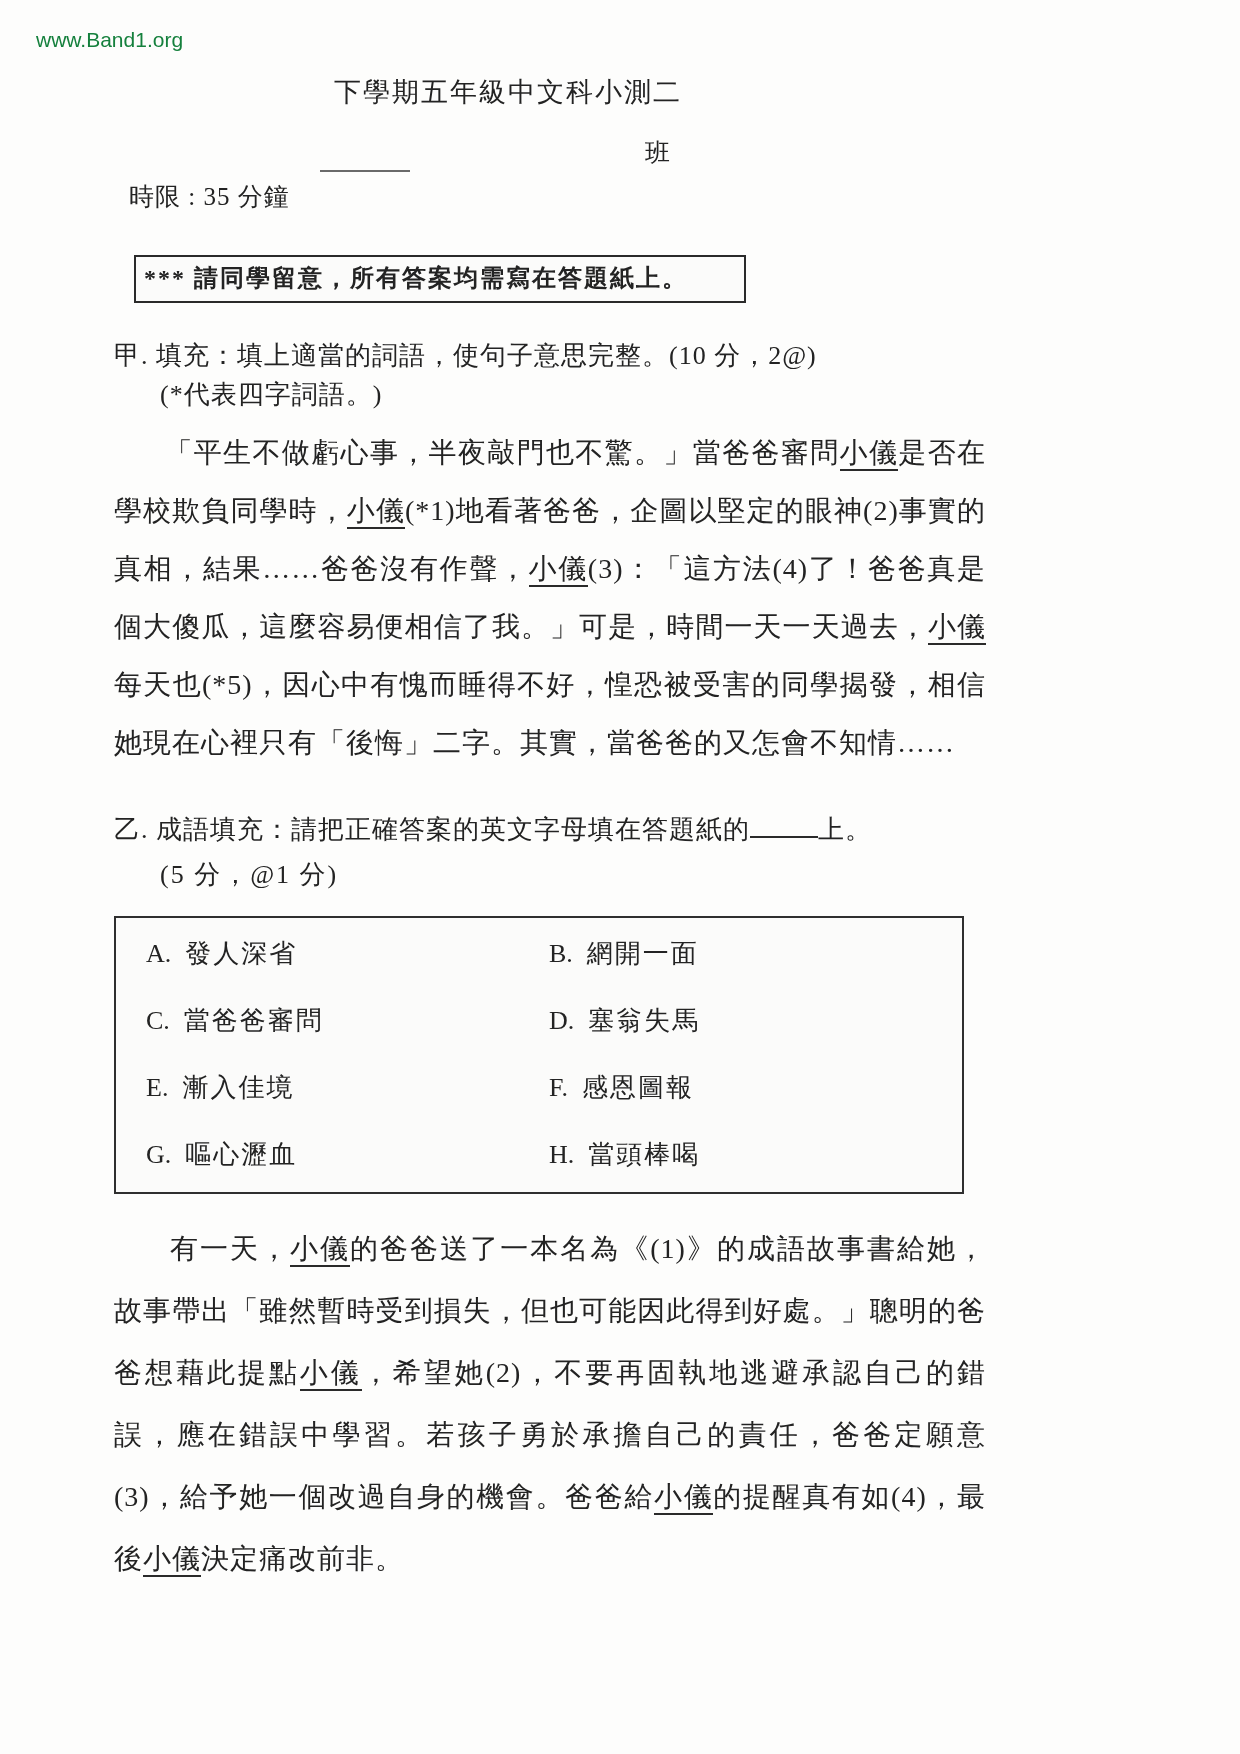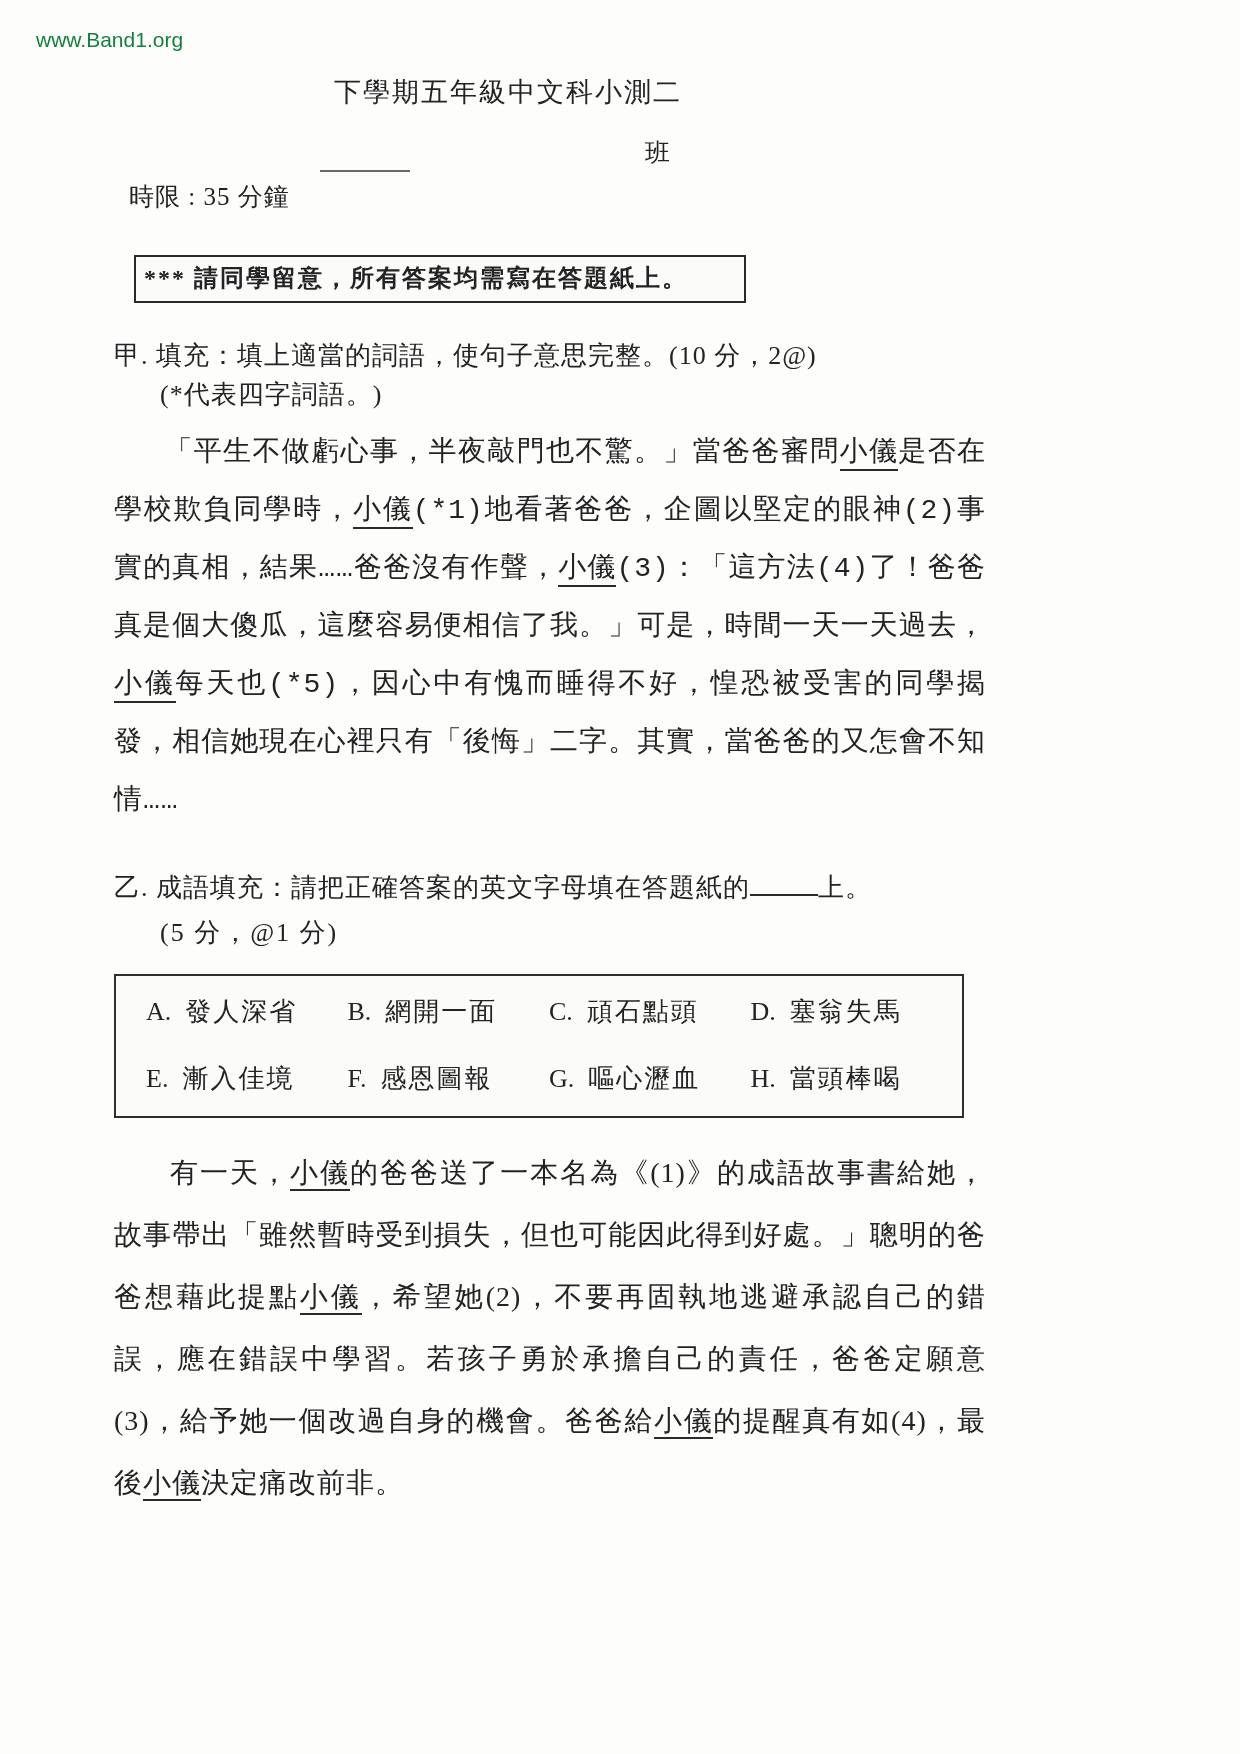--- a/index.html
+++ b/index.html
@@ -69,21 +69,20 @@
   .sec-note {
     font-size: 26px; margin-top: 4px; margin-left: 46px; letter-spacing: 1px;
   }
   .body-par {
     margin-top: 12px;
     font-size: 28px;
     line-height: 58px;
     text-align: justify;
     text-indent: 1.8em;
     letter-spacing: 1px;
-    font-family: Liberation Mono, monospace;
   }
   .body-par2 {
     margin-top: 24px;
     font-size: 28px;
     line-height: 62px;
     text-align: justify;
     text-indent: 2em;
     letter-spacing: 1px;
   }
   .body-par3 {
@@ -103,21 +102,21 @@
   }
   .sec-b { margin-top: 38px; }
   .sec-b-note { font-size: 26px; margin-top: 10px; margin-left: 46px; letter-spacing: 2px; }
   .options-box {
     margin-top: 24px;
     width: 850px;
     box-sizing: border-box;
     border: 2px solid #2f2f2f;
     padding: 18px 10px 20px 30px;
     display: grid;
-    grid-template-columns: repeat(4, 1fr);
+    grid-template-columns: repeat(2, 1fr);
     row-gap: 32px;
     background: #fbfbfa;
   }
   .option-item { font-size: 26px; white-space: nowrap; }
   .option-letter {
     font-family: "Liberation Serif", serif;
     margin-right: 14px;
   }
   .option-idiom { letter-spacing: 2px; }
 </style>
@@ -146,21 +145,21 @@
     <div class="sec-heading">甲. 填充：填上適當的詞語，使句子意思完整。(10 分，2@)</div>
     <div class="sec-note">(*代表四字詞語。)</div>
     <div class="body-par"><span>「平生不做虧心事，半夜敲門也不驚。」當爸爸審問</span><span class="u">小儀</span><span>是否在學校欺負同學時，</span><span class="u">小儀</span><span>(*1)地看著爸爸，企圖以堅定的眼神(2)事實的真相，結果……爸爸沒有作聲，</span><span class="u">小儀</span><span>(3)：「這方法(4)了！爸爸真是個大傻瓜，這麼容易便相信了我。」可是，時間一天一天過去，</span><span class="u">小儀</span><span>每天也(*5)，因心中有愧而睡得不好，惶恐被受害的同學揭發，相信她現在心裡只有「後悔」二字。其實，當爸爸的又怎會不知情……</span></div>
 
     <div class="sec-heading sec-b"><span>乙. 成語填充：請把正確答案的英文字母填在答題紙的</span><span class="blank"></span><span>上。</span></div>
     <div class="sec-b-note">(5 分，@1 分)</div>
 
     <div class="options-box">
       <div class="option-item"><span class="option-letter">A.</span><span class="option-idiom">發人深省</span></div>
       <div class="option-item"><span class="option-letter">B.</span><span class="option-idiom">網開一面</span></div>
-      <div class="option-item"><span class="option-letter">C.</span><span class="option-idiom">頑石點頭</span></div>
+      <div class="option-item"><span class="option-letter">C.</span><span class="option-idiom">當爸爸審問</span></div>
       <div class="option-item"><span class="option-letter">D.</span><span class="option-idiom">塞翁失馬</span></div>
       <div class="option-item"><span class="option-letter">E.</span><span class="option-idiom">漸入佳境</span></div>
       <div class="option-item"><span class="option-letter">F.</span><span class="option-idiom">感恩圖報</span></div>
       <div class="option-item"><span class="option-letter">G.</span><span class="option-idiom">嘔心瀝血</span></div>
       <div class="option-item"><span class="option-letter">H.</span><span class="option-idiom">當頭棒喝</span></div>
     </div>
 
     <div class="body-par2"><span>有一天，</span><span class="u">小儀</span><span>的爸爸送了一本名為《(1)》的成語故事書給她，故事帶出「雖然暫時受到損失，但也可能因此得到好處。」聰明的爸爸想藉此提點</span><span class="u">小儀</span><span>，希望她(2)，不要再固執地逃避承認自己的錯誤，應在錯誤中學習。若孩子勇於承擔自己的責任，爸爸定願意(3)，給予她一個改過自身的機會。爸爸給</span><span class="u">小儀</span><span>的提醒真有如(4)，最後</span><span class="u">小儀</span><span>決定痛改前非。</span></div>
 
 

